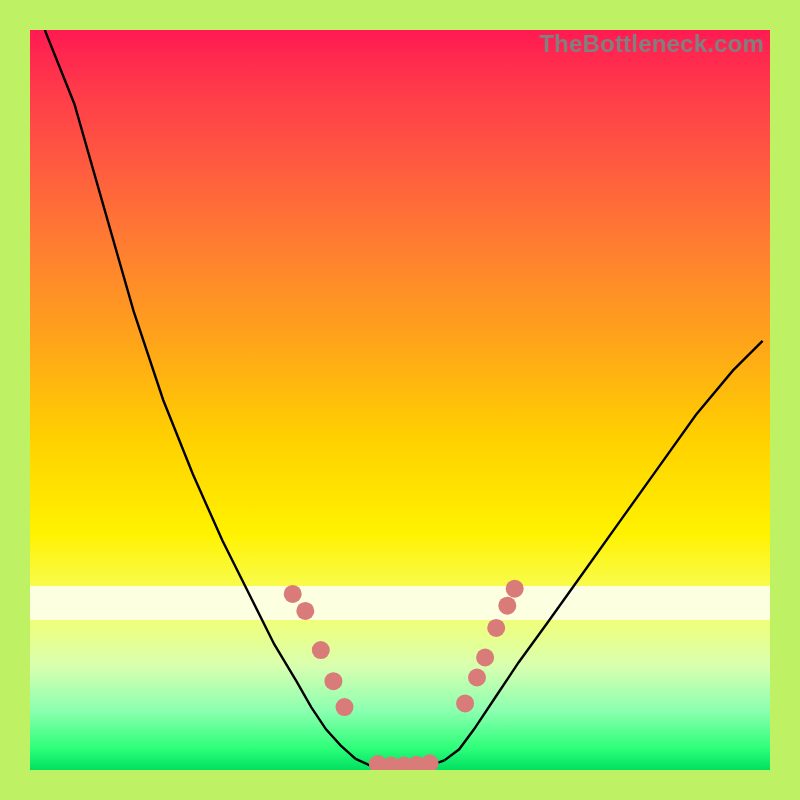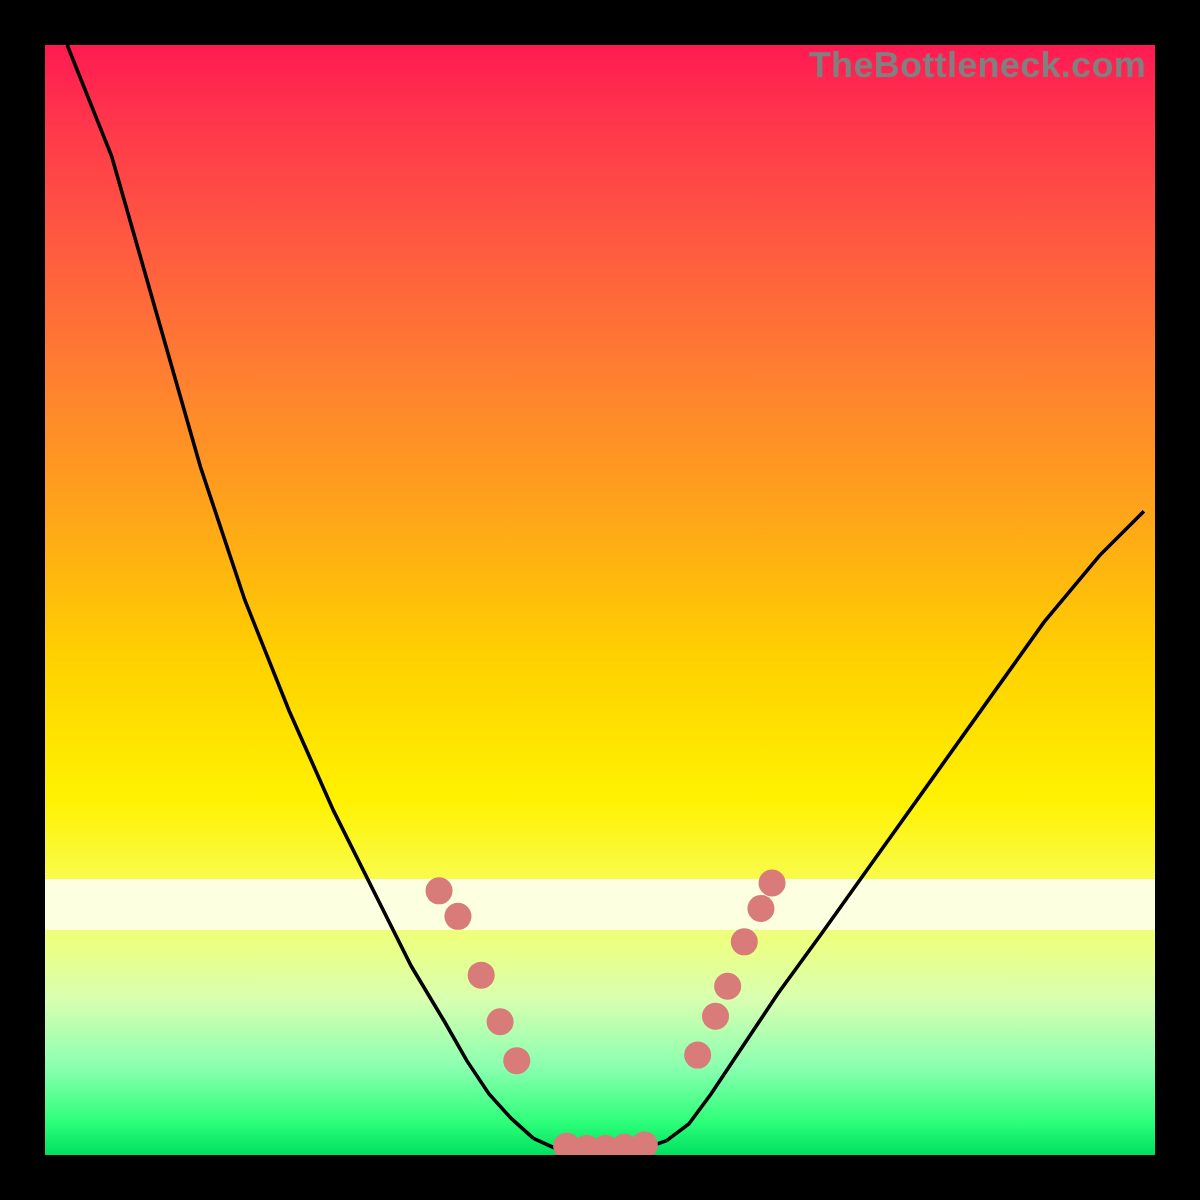--- a/index.html
+++ b/index.html
@@ -1,16 +1,16 @@
 <!DOCTYPE html>
 <html><head>
 <meta charset="utf-8">
 <style>
   html,body{margin:0;padding:0;width:800px;height:800px;overflow:hidden;background:#fff;font-family:Arial,Helvetica,sans-serif}
-  .frame{position:relative;width:800px;height:800px;background:#000000}
+  .frame{position:relative;width:800px;height:800px;background:#bef264}
   .plot{position:absolute;left:30px;top:30px;width:740px;height:740px;overflow:hidden}
   .grad{position:absolute;inset:0;background:linear-gradient(to bottom,
     #ff1a52 0%,
     #ff3a4a 8%,
     #ff5a40 18%,
     #ff8030 30%,
     #ffa41a 42%,
     #ffd000 55%,
     #fff200 68%,
     #f6ff6a 78%,

